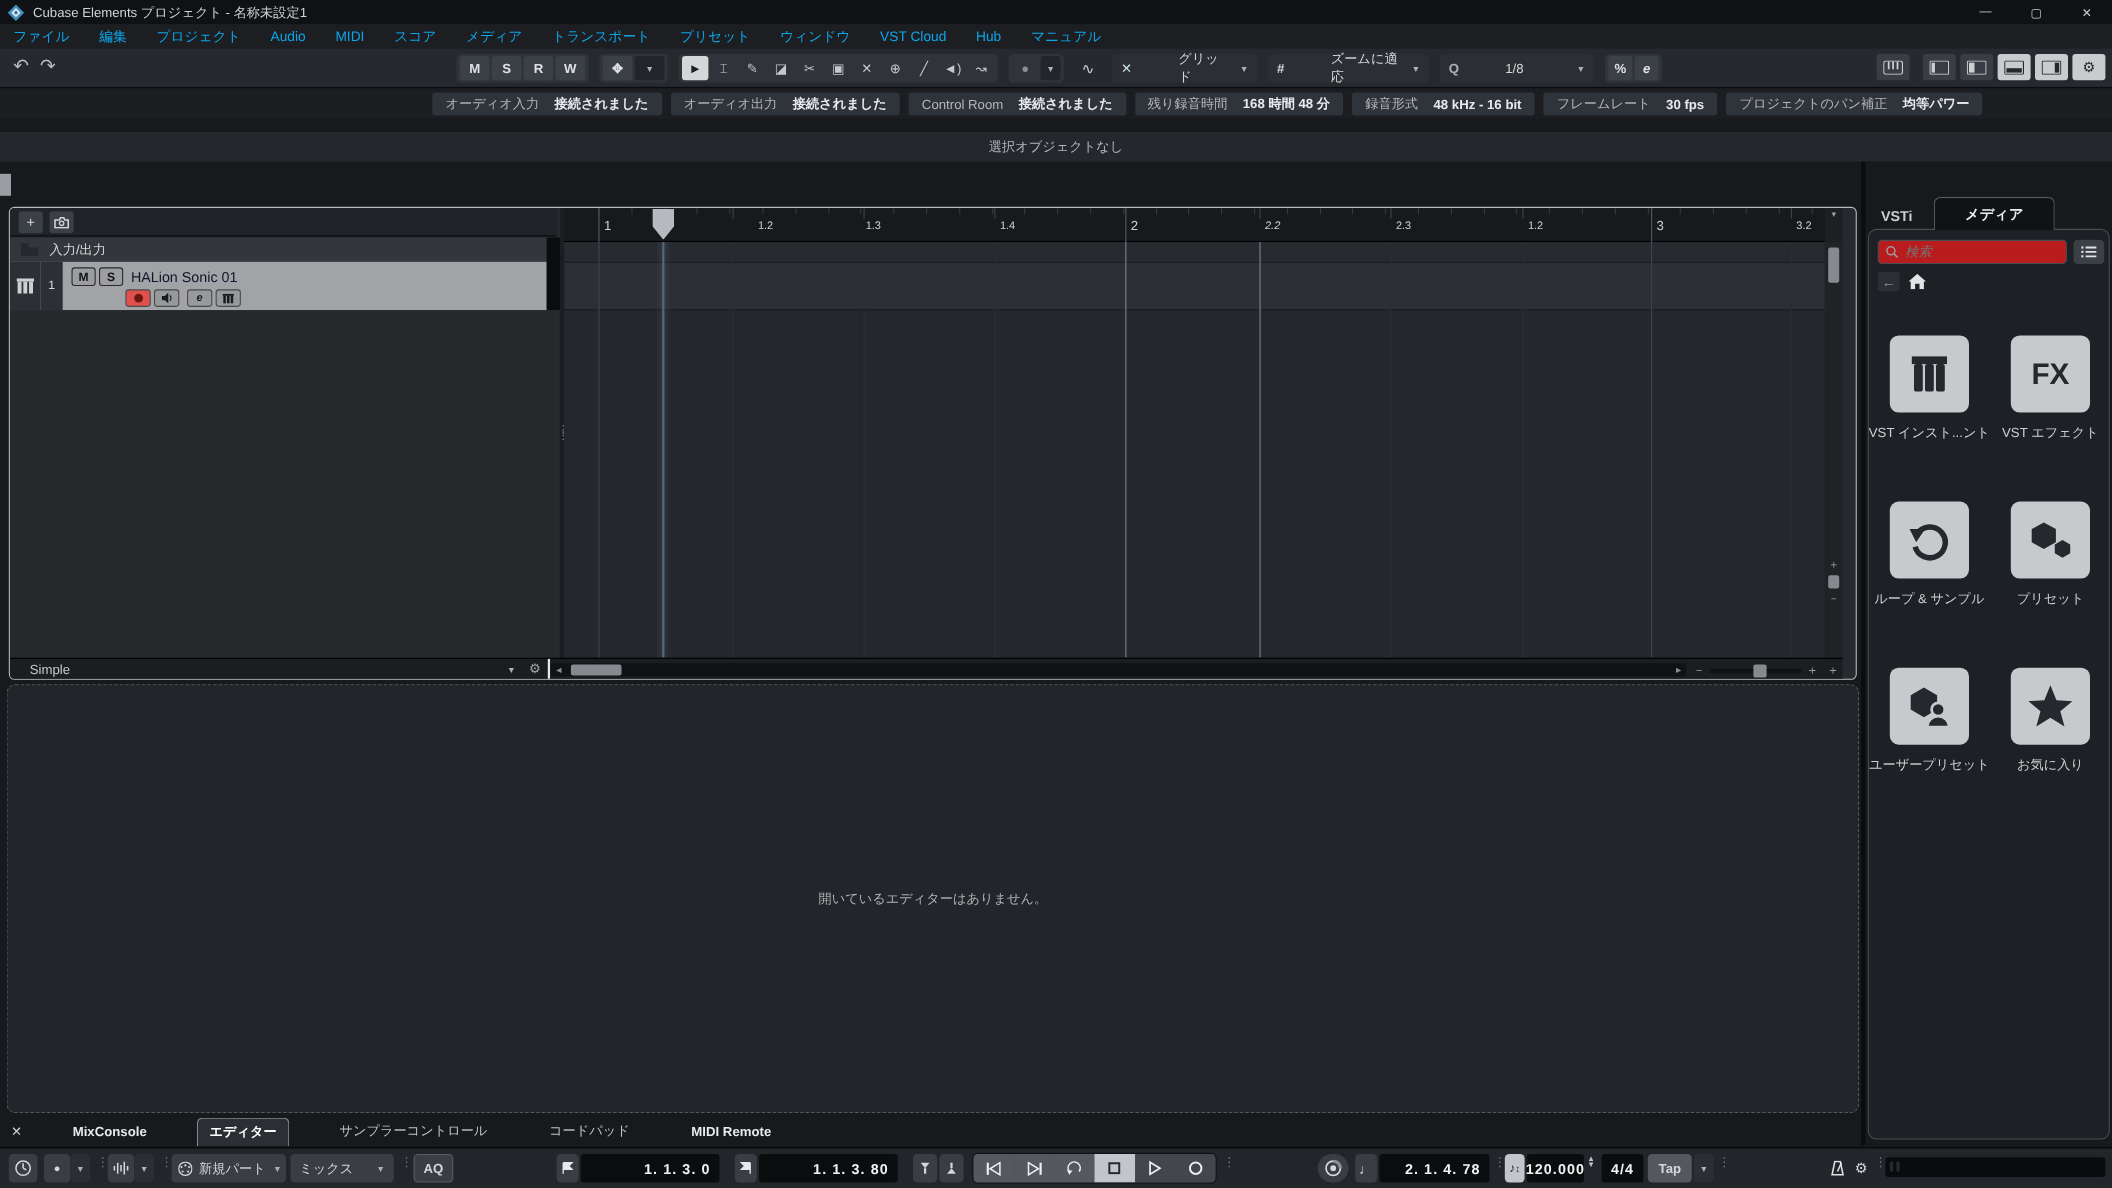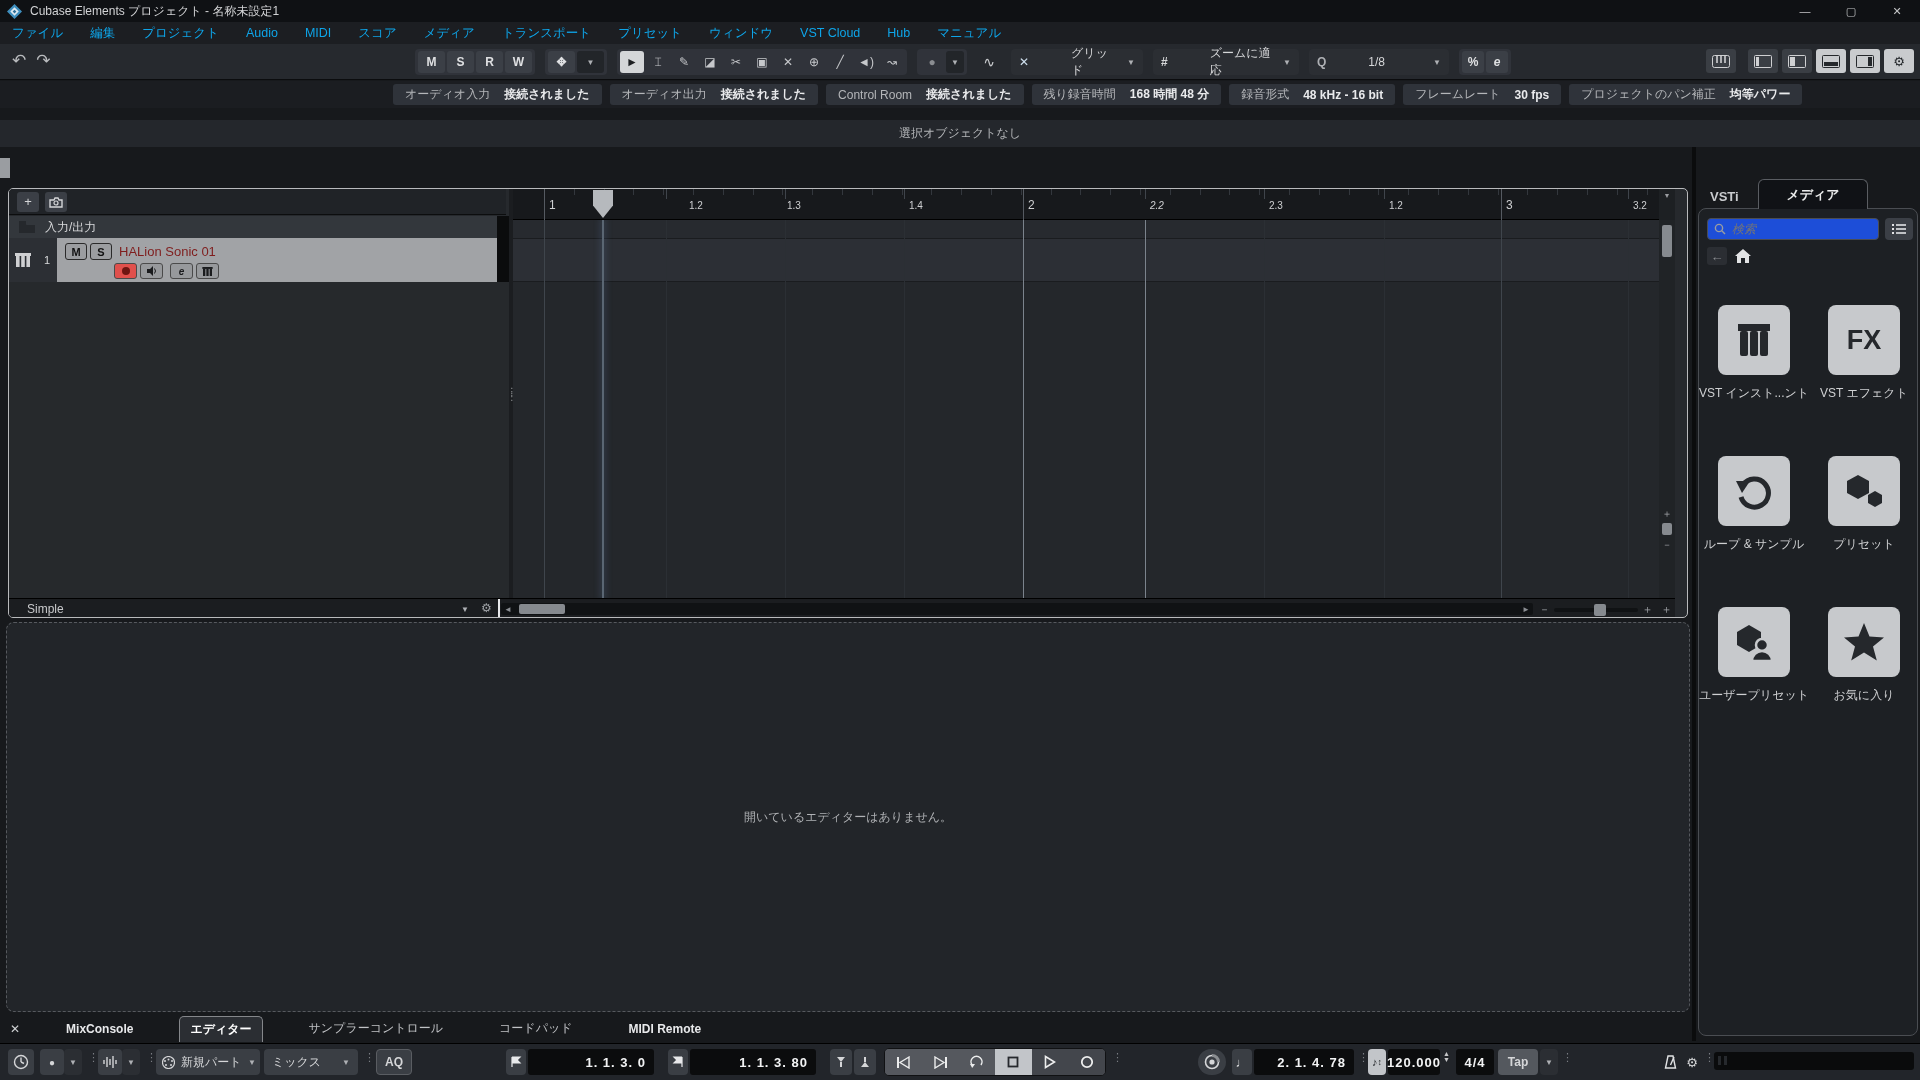--- a/index.html
+++ b/index.html
@@ -45,21 +45,21 @@
 
   
   .project { position:absolute; left:8px; top:188px; width:1680px; height:430px; background:#26292d; border:1px solid #b9babc; border-radius:5px; overflow:hidden; }
   .tl-toolbar { position:absolute; left:0; top:0; width:497px; height:26px; background:#202327; border-bottom:1px solid #0c0d0e; display:flex; align-items:center; gap:6px; padding-left:8px; }
   .tl-btn { width:22px; height:20px; background:#3b3f46; border-radius:3px; color:#d5d6d8; font-size:13px; display:flex; align-items:center; justify-content:center; }
   .folder-row { position:absolute; left:0; top:27px; width:488px; height:22px; background:#33373c; display:flex; align-items:center; gap:10px; padding-left:10px; color:#d8d9db; }
   .track-row { position:absolute; left:0; top:49px; width:488px; height:44px; background:#a1a3a6; display:flex; }
   .track-iconcell { width:28px; height:44px; background:#2c2f34; display:flex; align-items:center; justify-content:center; }
   .track-numcell { width:20px; height:44px; background:#2c2f34; color:#d8d9db; font-size:11px; display:flex; align-items:center; justify-content:center; }
   .ms-btn { width:22px; height:17px; border:1px solid #2a2a2a; border-radius:3px; background:#9b9da0; color:#111; font-weight:bold; font-size:11px; display:flex; align-items:center; justify-content:center; }
-  .track-name { color:#7f1d1d; font-size:13px; }
+  .track-name { color:#0f172a; font-size:13px; }
   .tk-small-btn { width:23px; height:16px; border:1px solid #4a4a4a; border-radius:3px; background:#97999c; color:#1a1b1d; font-size:10px; display:flex; align-items:center; justify-content:center; font-weight:bold; }
   .tk-rec { background:#e0504c; }
   .color-strip { position:absolute; left:488px; top:27px; width:12px; height:66px; background:#0b0c0d; }
   .list-divider { position:absolute; left:500px; top:0; width:4px; height:410px; background:#1b1d20; }
   .divider-dots { position:absolute; left:498px; top:200px; width:8px; height:30px; color:#8a8d91; font-size:10px; line-height:5px; text-align:center; }
   .tracklist-empty { position:absolute; left:0; top:93px; width:500px; height:316px; background:#26292c; }
 
   .ruler { position:absolute; left:504px; top:0; width:1146px; height:31px; background:#17191c; border-bottom:1px solid #000; }
   .rlabel { position:absolute; top:11px; color:#cfd0d2; font-size:10px; }
   .rlabel.big { font-size:12px; top:9px; }
@@ -98,21 +98,21 @@
 
   
   .lowerzone { position:absolute; left:6px; top:622px; width:1684px; height:390px; background:#222529; border:1px dashed #56595e; border-radius:8px; display:flex; align-items:center; justify-content:center; color:#b0b2b5; }
 
   
   .right-divider { position:absolute; left:1692px; top:147px; width:4px; height:894px; background:#0b0c0d; }
   .rightpanel { position:absolute; left:1696px; top:147px; width:224px; height:894px; background:#17191c; }
   .rp-tab-vsti { position:absolute; left:14px; top:42px; font-weight:bold; color:#c9cbce; font-size:13px; }
   .rp-tab-media { position:absolute; left:62px; top:32px; width:110px; height:30px; background:#101216; border:1px solid #5a5d62; border-bottom:none; border-radius:6px 6px 0 0; display:flex; align-items:center; justify-content:center; font-weight:bold; color:#eceded; font-size:13px; z-index:2; }
   .rp-container { position:absolute; left:2px; top:61px; width:220px; height:828px; background:#1d2024; border:1px solid #4a4d52; border-radius:8px; }
-  .rp-search { position:absolute; left:8px; top:9px; width:172px; height:22px; background:#1d4ed8; border:1px solid #4a4d52; border-radius:4px; display:flex; align-items:center; padding:0 6px; gap:6px; }
+  .rp-search { position:absolute; left:8px; top:9px; width:172px; height:22px; background:#b91c1c; border:1px solid #4a4d52; border-radius:4px; display:flex; align-items:center; padding:0 6px; gap:6px; }
   .rp-search input { background:transparent; border:none; outline:none; color:#babcbf; font-style:italic; font-size:12px; width:130px; font-family:inherit; }
   .rp-list-btn { position:absolute; left:186px; top:9px; width:28px; height:22px; background:#3b3f46; border-radius:4px; display:flex; align-items:center; justify-content:center; }
   .rp-nav { position:absolute; left:8px; top:38px; display:flex; gap:8px; align-items:center; }
   .rp-back { width:20px; height:18px; background:#2b2e33; border-radius:3px; color:#8a8c90; display:flex; align-items:center; justify-content:center; font-size:13px; }
   .rp-home { color:#e2e3e5; font-size:15px; }
   .tiles { position:absolute; left:0; top:96px; width:220px; display:grid; grid-template-columns:110px 110px; row-gap:54px; justify-items:center; }
   .tile-cell { width:110px; display:flex; flex-direction:column; align-items:center; }
   .tile { width:72px; height:70px; background:#c7c9cc; border-radius:8px; display:flex; align-items:center; justify-content:center; }
   .tile-label { margin-top:10px; color:#cfd0d2; font-size:12px; white-space:nowrap; }
 

